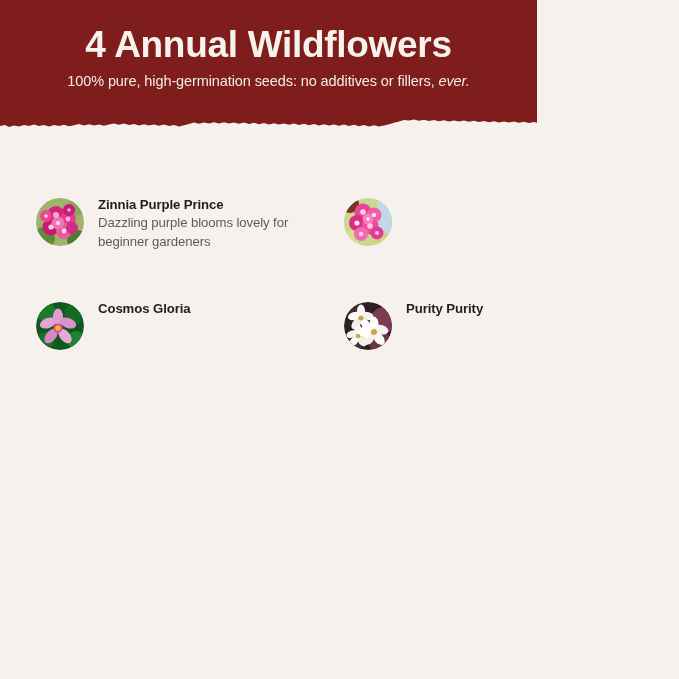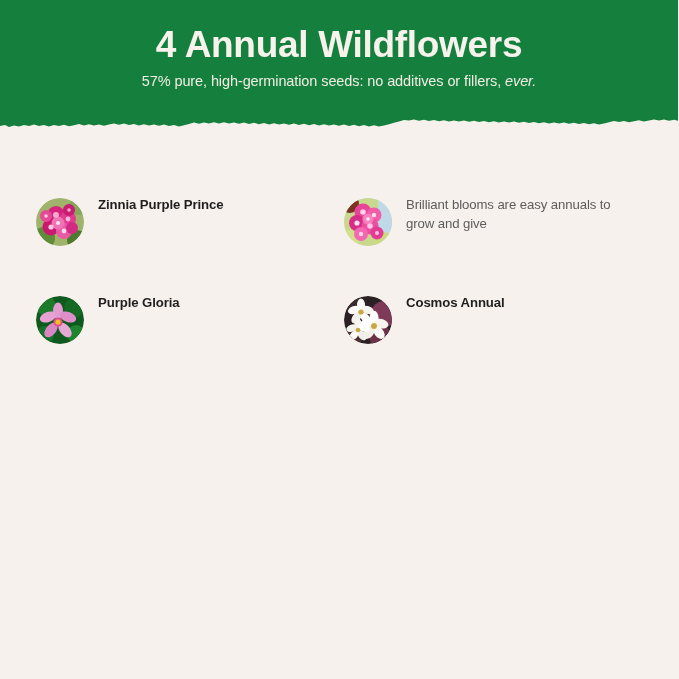--- a/index.html
+++ b/index.html
@@ -11,23 +11,23 @@
     height: 679px;
     background: #F6F1EC;
     font-family: "Liberation Sans", sans-serif;
     overflow: hidden;
     position: relative;
   }
 
   
   .banner {
     position: relative;
-    width: 678px;
+    width: 537px;
     height: 138px;
-    background: #15803d;
+    background: #7f1d1d;
     overflow: hidden;
   }
   .banner-inner {
     position: absolute;
     top: 0; left: 0; right: 0;
     padding-top: 24px;
     text-align: center;
   }
   .banner-title {
     font-family: "Liberation Sans", sans-serif;
@@ -112,21 +112,21 @@
     margin: 0;
     max-width: 228px;
   }
 </style>
 </head>
 <body>
 
 <div class="banner">
   <div class="banner-inner">
     <h1 class="banner-title">4 Annual Wildflowers</h1>
-    <p class="banner-sub"><span>57% pure, high-germination seeds: no additives or fillers,</span> <span class="ital">ever.</span></p>
+    <p class="banner-sub"><span>100% pure, high-germination seeds: no additives or fillers,</span> <span class="ital">ever.</span></p>
   </div>
 
   <svg class="torn" viewBox="0 0 679 26" preserveAspectRatio="none">
     <path fill="#F6F1EC" d="M0,13 L5,12 L9,14 L14,12.5 L19,13.5 L24,12 L29,13 L34,11.5 L39,13 L44,12 L49,13.5 L54,12 L59,13 L64,11.8 L69,13.2 L74,12.2 L79,11 L84,12.4 L89,11.2 L94,12.6 L99,11.4 L104,12.8 L109,11.6 L114,10.4 L119,11.8 L124,10.6 L129,12 L134,11 L139,12.4 L144,11.2 L149,12.6 L154,11.4 L159,12.8 L164,11.6 L169,13 L174,12 L179,13.4 L184,12.2 L189,11 L194,9.6 L199,10.8 L204,9.4 L209,10.6 L214,9.2 L219,10.4 L224,9.2 L229,10.6 L234,9.4 L239,10.8 L244,9.6 L249,11 L254,9.8 L259,11.2 L264,10 L269,11.4 L274,10.2 L279,11.6 L284,10.4 L289,11.8 L294,10.6 L299,12 L304,10.8 L309,12.2 L314,11 L319,12.4 L324,11.2 L329,12.6 L334,11.4 L339,12.8 L344,11.6 L349,13 L354,11.8 L359,13.2 L364,12 L369,13.4 L374,12.2 L379,13.6 L384,12.4 L389,11.2 L394,9.8 L399,8.4 L404,7 L409,7.6 L414,6.6 L419,7.8 L424,6.8 L429,8 L434,7 L439,8.2 L444,7.2 L449,8.4 L454,7.4 L459,8.6 L464,7.6 L469,8.8 L474,7.8 L479,9 L484,8 L489,9.2 L494,8.2 L499,9.4 L504,8.4 L509,9.6 L514,8.6 L519,9.8 L524,8.8 L529,10 L534,9 L539,10.2 L544,9.2 L549,10.4 L554,9.4 L559,10.6 L564,9.6 L569,10.8 L574,9.8 L579,11 L584,10 L589,11.2 L594,10.2 L599,11.4 L604,10.4 L609,9.2 L614,8 L619,9 L624,8 L629,9.2 L634,8.2 L639,7.2 L644,8.4 L649,7.4 L654,6.4 L659,7.6 L664,6.6 L669,7.8 L674,6.8 L679,8 L679,26 L0,26 Z"></path>
   </svg>
 </div>
 
 <div class="grid">
 
   <div class="item">
@@ -155,20 +155,21 @@
           <circle cx="28" cy="33" r="2.4" fill="#FFD9EC"></circle>
           <circle cx="32" cy="21" r="2.4" fill="#FAB6DA"></circle>
           <circle cx="22" cy="25" r="2" fill="#FFE3F2"></circle>
           <circle cx="10" cy="18" r="1.8" fill="#FFCCE6"></circle>
           <circle cx="33" cy="12" r="1.8" fill="#F9A8D0"></circle>
         </g>
       </svg>
     </div>
     <div class="item-text">
       <div class="item-title">Zinnia Purple Prince</div>
+      <div class="item-desc">Dazzling purple blooms lovely for beginner gardeners</div>
     </div>
   </div>
 
   <div class="item">
     <div class="thumb">
       <svg width="48" height="48" viewBox="0 0 48 48">
         <defs>
             <clipPath id="c2">
               <circle cx="24" cy="24" r="24"></circle>
             </clipPath>
@@ -190,21 +191,20 @@
           <circle cx="13" cy="25" r="2.6" fill="#FFE0EF"></circle>
           <circle cx="26" cy="28" r="2.8" fill="#FFC9E4"></circle>
           <circle cx="30" cy="17" r="2.2" fill="#FFDCEC"></circle>
           <circle cx="17" cy="36" r="2.2" fill="#FFD6EA"></circle>
           <circle cx="33" cy="35" r="2" fill="#FFC4E2"></circle>
           <circle cx="24" cy="21" r="1.8" fill="#FFF0F8"></circle>
         </g>
       </svg>
     </div>
     <div class="item-text">
-      <div class="item-desc">Brilliant blooms are easy annuals to grow and give</div>
     </div>
   </div>
 
   <div class="item">
     <div class="thumb">
       <svg width="48" height="48" viewBox="0 0 48 48">
         <defs>
             <clipPath id="c3">
               <circle cx="24" cy="24" r="24"></circle>
             </clipPath>
@@ -221,21 +221,21 @@
             <ellipse cx="7" cy="8" rx="5" ry="8.5" fill="#E8A8D6" transform="rotate(-40 7 8)"></ellipse>
             <ellipse cx="-7" cy="8" rx="5" ry="8.5" fill="#DB86C4" transform="rotate(40 -7 8)"></ellipse>
             <ellipse cx="-10" cy="-5" rx="8.5" ry="5" fill="#E7A2D3" transform="rotate(-20 -10 -5)"></ellipse>
             <circle cx="0" cy="0" r="4.6" fill="#E04E8F"></circle>
             <circle cx="0" cy="0" r="2.6" fill="#F2C01E"></circle>
           </g>
         </g>
       </svg>
     </div>
     <div class="item-text">
-      <div class="item-title">Purple Gloria</div>
+      <div class="item-title">Cosmos Gloria</div>
     </div>
   </div>
 
   <div class="item">
     <div class="thumb">
       <svg width="48" height="48" viewBox="0 0 48 48">
         <defs>
             <clipPath id="c4">
               <circle cx="24" cy="24" r="24"></circle>
             </clipPath>
@@ -267,17 +267,17 @@
             <ellipse cx="6" cy="-1.8" rx="5.8" ry="3.6" fill="#FFFFFF" transform="rotate(18 6 -1.8)"></ellipse>
             <ellipse cx="4" cy="5.2" rx="3.6" ry="5.8" fill="#F1EFE9" transform="rotate(-38 4 5.2)"></ellipse>
             <ellipse cx="-4" cy="5.2" rx="3.6" ry="5.8" fill="#FCFBF7" transform="rotate(38 -4 5.2)"></ellipse>
             <ellipse cx="-6" cy="-1.8" rx="5.8" ry="3.6" fill="#F5F3EE" transform="rotate(-18 -6 -1.8)"></ellipse>
             <circle cx="0" cy="0" r="2.3" fill="#C9A83E"></circle>
           </g>
         </g>
       </svg>
     </div>
     <div class="item-text">
-      <div class="item-title">Cosmos Annual</div>
+      <div class="item-title">Purity Purity</div>
     </div>
   </div>
 
 </div>
 
 </body></html>

